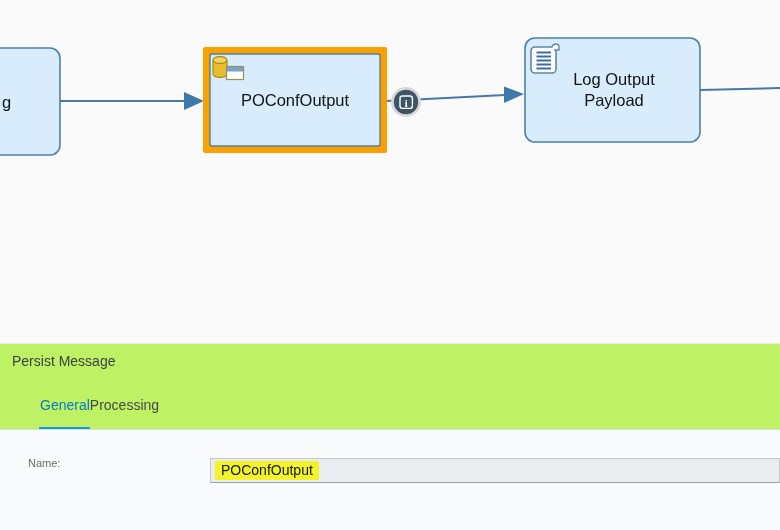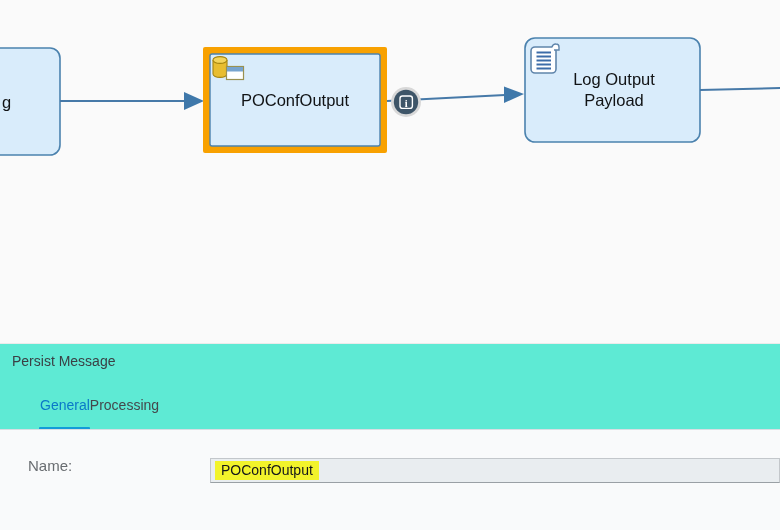--- a/index.html
+++ b/index.html
@@ -14,21 +14,21 @@
   .conn { stroke:#4679a8; stroke-width:2; fill:none; }
   .arrowhead { fill:#3f78aa; stroke:none; }
 
   
   #properties-panel {
     position:absolute; left:0; top:343px; width:780px; height:187px;
     border-top:1px solid #ebebeb;
   }
   #panel-header {
     position:absolute; left:0; top:0; width:780px; height:85px;
-    background:#5eead4;
+    background:#bef264;
   }
   #panel-title {
     position:absolute; left:12px; top:9px;
     font-size:14px; color:#3b4045;
   }
   #tab-strip { position:absolute; left:40px; top:53px; display:flex; }
   .tab { font-size:14px; color:#44484c; cursor:pointer; }
   .tab.active { color:#0a78c8; }
   #tab-separator {
     position:absolute; left:0; top:85px; width:780px; height:1px;
@@ -37,21 +37,21 @@
   #active-tab-underline {
     position:absolute; left:39px; top:83px; width:51px; height:4px;
     background:#129bd9; border-radius:1px;
   }
   #panel-content {
     position:absolute; left:0; top:86px; width:780px; height:101px;
     background:#f9fafb;
   }
   #name-label {
     position:absolute; left:28px; top:113px;
-    font-size:15px; color:#696d71;
+    font-size:11px; color:#696d71;
   }
   #name-input {
     position:absolute; left:210px; top:114px; width:570px; height:25px;
     background:#e9edf0;
     border:1px solid #c3c7cb; border-bottom:1px solid #9aa0a5;
     display:flex; align-items:center; overflow:hidden;
   }
   #name-highlight {
     margin-left:4px; padding:1px 6px 2px 6px;
     background:#f2f32b; color:#15171a; font-size:14px;

